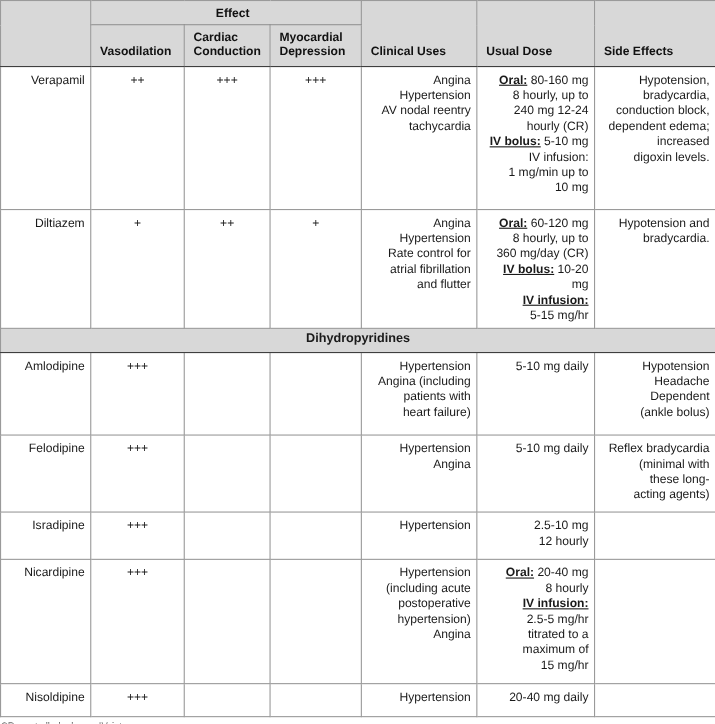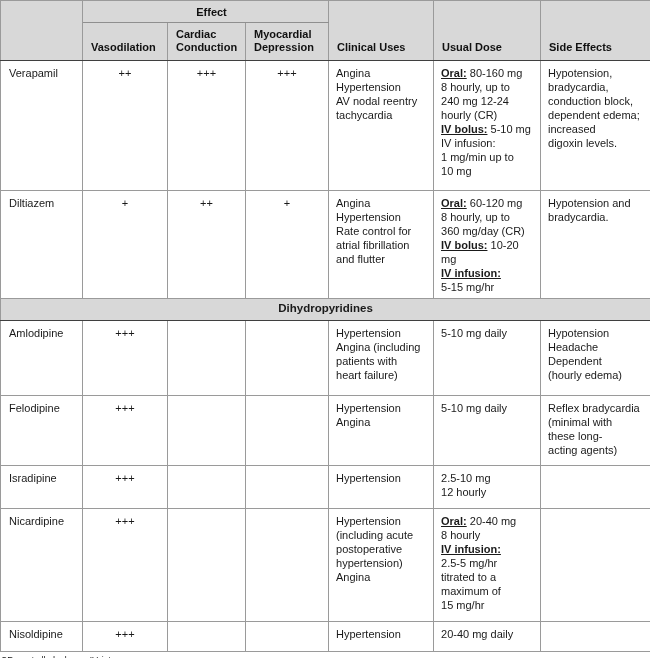--- a/index.html
+++ b/index.html
@@ -30,20 +30,21 @@
   }
   tr.hrow1 { height: 22px; }
   tr.hrow2 { height: 38px; }
   th.effect-group { text-align: center; vertical-align: bottom; padding: 2px 0 3px 12px; border-bottom: 1px solid #8f8f8f; }
   tr.hrow2 th, th.spanboth { border-bottom: 1px solid #3f3f3f; }
 
   tbody td {
     background: #ffffff; vertical-align: top;
     font-size: 11px; line-height: 14px;
     padding: 5px 5px 4px 7px;
+    text-align: right;
   }
   td.name-cell { padding-left: 8px; }
   td.effect-cell { text-align: center; padding-left: 2px; padding-right: 2px; }
   td.section-cell {
     background: #d8d8d8; text-align: center; vertical-align: middle;
     font-weight: bold; font-size: 11.5px; line-height: 13px;
     padding: 1px 0 3px 0;
     border-top: 1px solid #3f3f3f; border-bottom: 1px solid #3f3f3f;
   }
   .text-line b { font-weight: bold; text-decoration: underline; }
@@ -150,21 +151,21 @@
             <div class="text-line">patients with</div>
             <div class="text-line">heart failure)</div>
           </td>
           <td>
             <div class="text-line"><span>5-10 mg daily</span></div>
           </td>
           <td>
             <div class="text-line">Hypotension</div>
             <div class="text-line">Headache</div>
             <div class="text-line">Dependent</div>
-            <div class="text-line">(hourly edema)</div>
+            <div class="text-line">(ankle bolus)</div>
           </td>
         </tr>
         <tr style="height: 70px;">
           <td class="name-cell">Felodipine</td>
           <td class="effect-cell">+++</td>
           <td class="effect-cell"></td>
           <td class="effect-cell"></td>
           <td>
             <div class="text-line">Hypertension</div>
             <div class="text-line">Angina</div>

